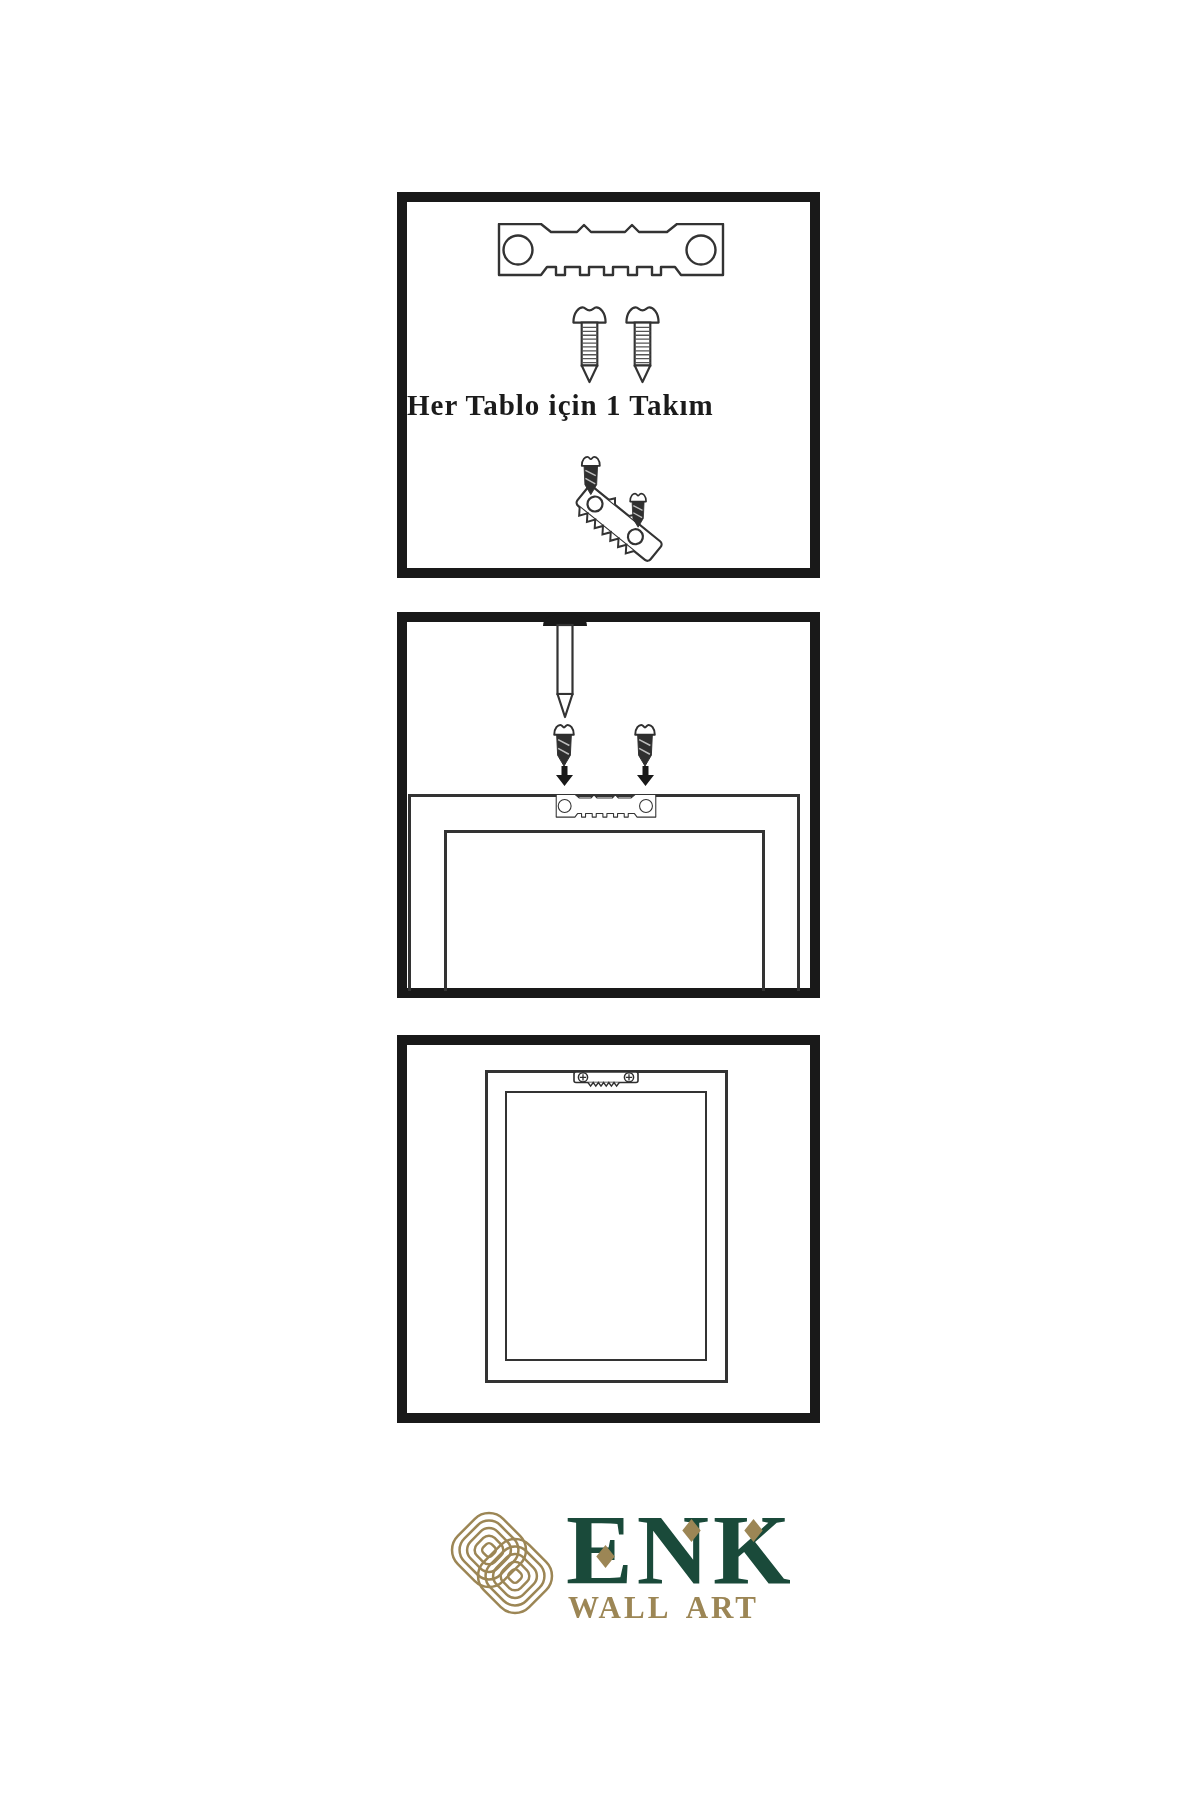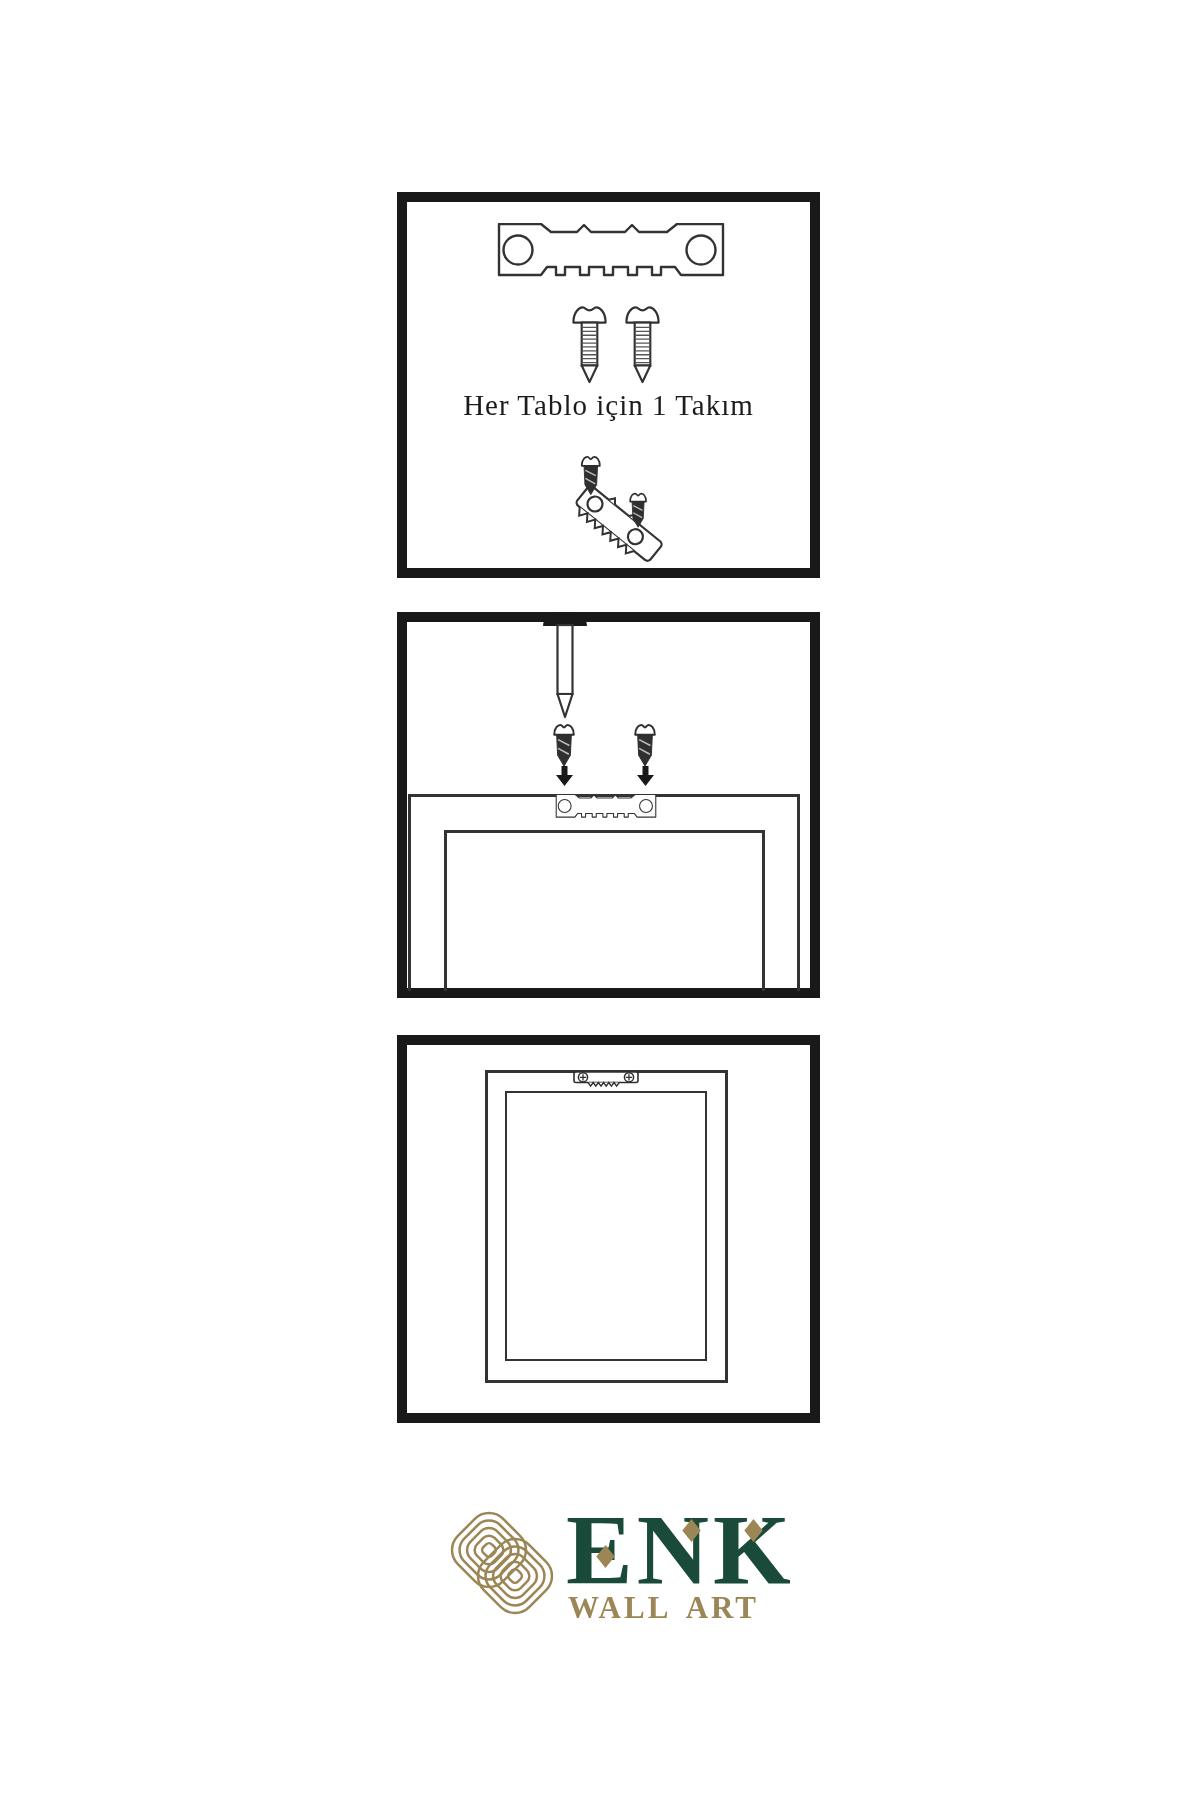--- a/index.html
+++ b/index.html
@@ -1,22 +1,22 @@
 <!DOCTYPE html>
 <html style="--background: #ffffff; --ink: #191919; --line: #333333; --screw-dark: #2f2f2f; --logo-gold: #9c8655; --logo-green: #1a4a3a;"><head>
 <meta charset="utf-8">
 <style>
   html,body{margin:0;padding:0;background:#fff;}
   #stage{position:relative;width:1200px;height:1800px;background:var(--background,#fff);
          font-family:"Liberation Serif", serif; overflow:hidden;}
   .panel{position:absolute;left:397px;width:403px;border:10px solid var(--ink,#191919);
          background:#fff;}
   .abs{position:absolute;}
-  .caption{position:absolute;left:0;width:100%;text-align:center;
-           font-size:29px;letter-spacing:1px;color:#1b1b1b;font-weight:400;}
+  .caption{position:absolute;left:0;width:100%;
+           font-size:29px;letter-spacing:1px;color:#1b1b1b;font-weight:700;}
   .orect{position:absolute;border:3px solid #333;}
   .orect.open-bottom{border-bottom:none;}
   .logo-name{position:absolute;color:var(--logo-green,#1a4a3a);font-weight:700;
              font-size:100px;line-height:1;letter-spacing:4px;}
   .logo-sub{position:absolute;color:var(--logo-gold,#9c8655);font-weight:700;
             font-size:31px;line-height:1;letter-spacing:3px;word-spacing:7px;}
   .diamond{position:absolute;width:13px;height:13px;background:var(--logo-gold,#9c8655);
            transform:scaleY(1.25) rotate(45deg);}
   svg{display:block;}
 </style>

